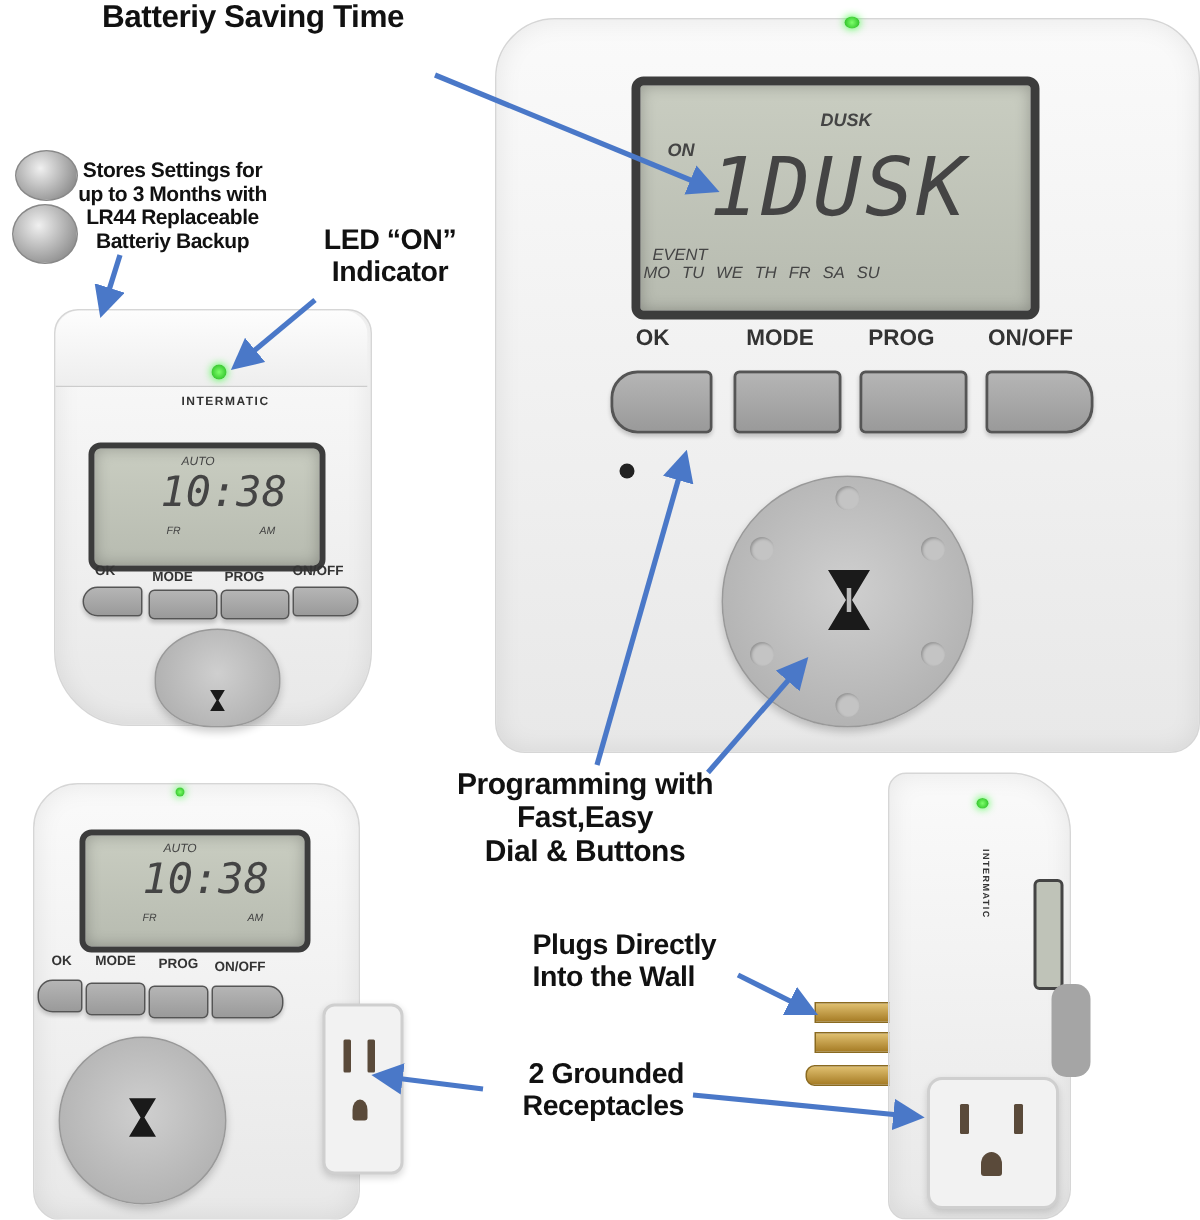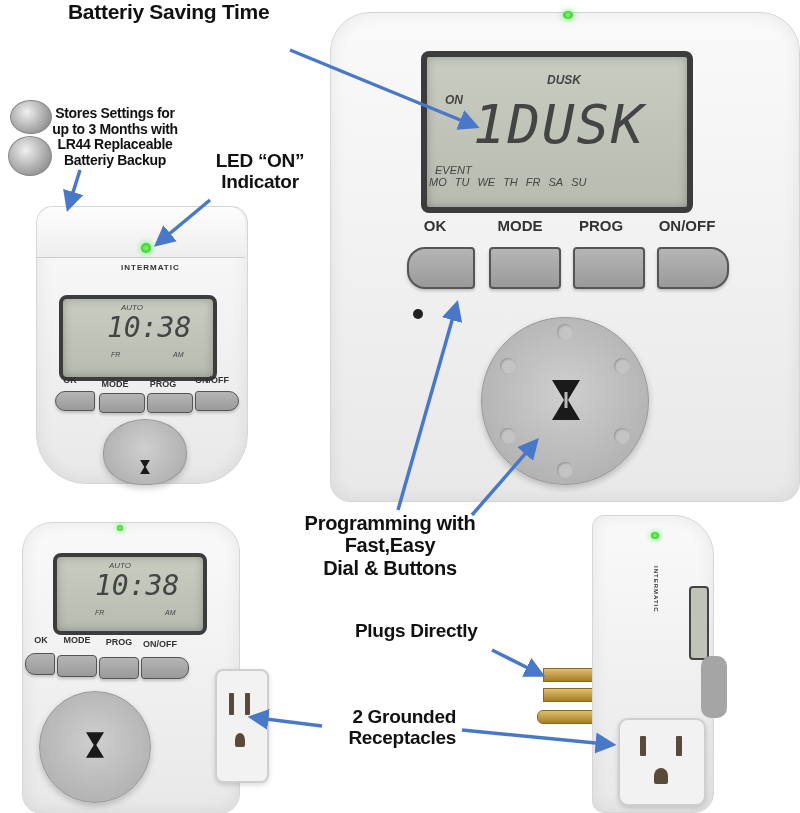--- a/index.html
+++ b/index.html
@@ -42,20 +42,21 @@
 </div>
 
 <div class="label" style="left:285px;top:512px;width:210px;font-size:20px;">
   <div>Programming with</div>
   <div>Fast,Easy</div>
   <div>Dial &amp; Buttons</div>
 </div>
 
 <div class="label" style="left:355px;top:620px;width:145px;font-size:19px;text-align:left;">
   <div>Plugs Directly</div>
+  <div>Into the Wall</div>
 </div>
 
 <div class="label" style="left:336px;top:706px;width:120px;font-size:19px;text-align:right;">
   <div>2 Grounded</div>
   <div>Receptacles</div>
 </div>
 
 <div class="battery" style="left:10px;top:100px;width:40px;height:32px;"></div>
 <div class="battery" style="left:8px;top:136px;width:42px;height:38px;"></div>
 

